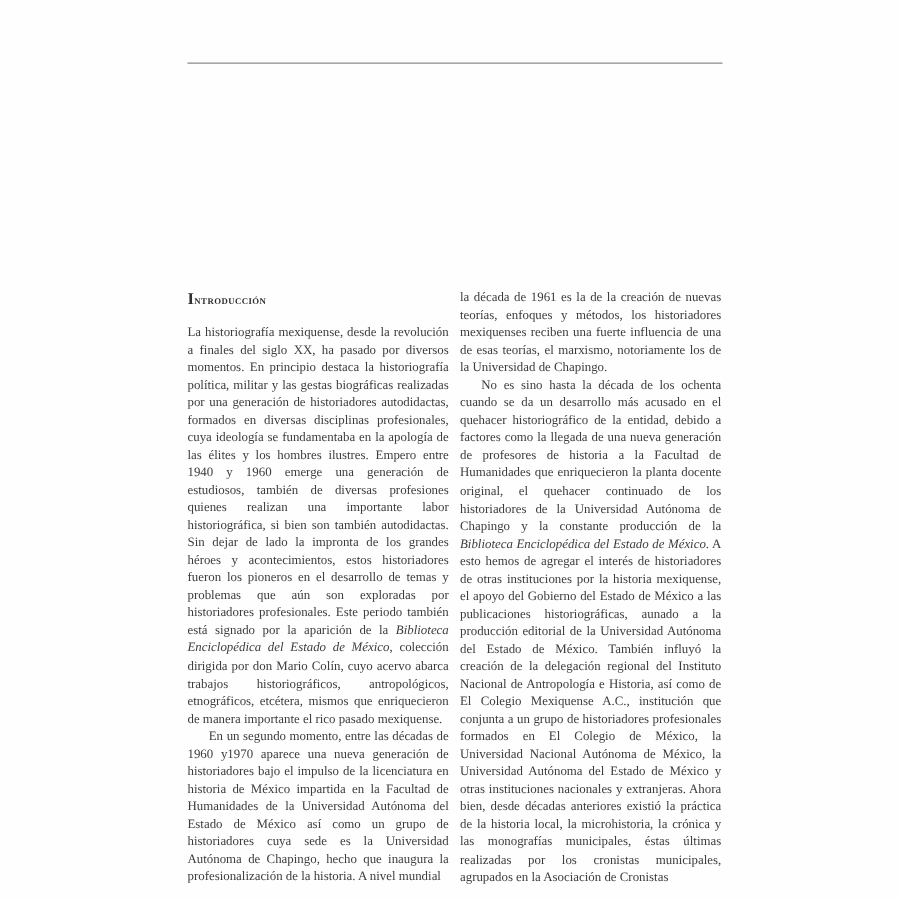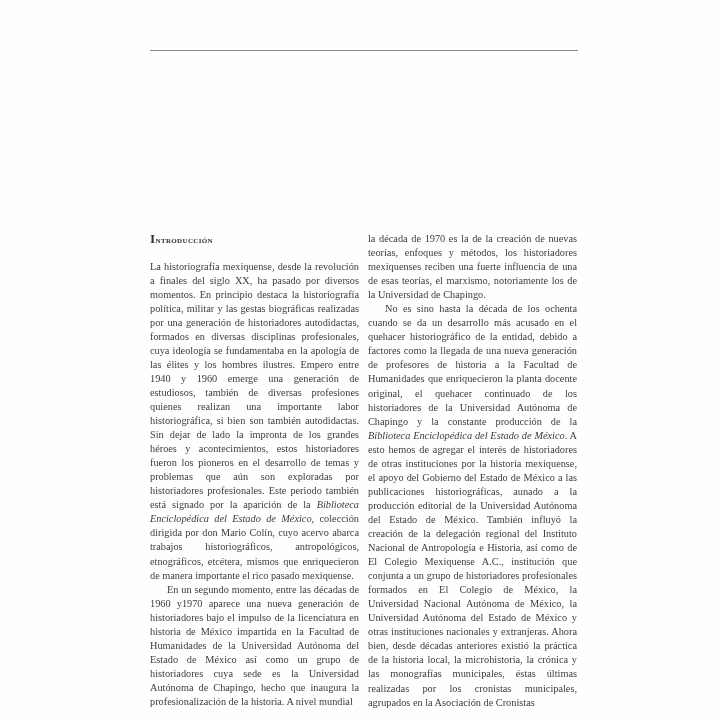--- a/index.html
+++ b/index.html
@@ -100,21 +100,21 @@
 
       <div class="col">
         <h2 class="section-title"><span class="drop">I</span><span>ntroducción</span></h2>
 
         <p class="para noindent"><span>La historiografía mexiquense, desde la revolución a finales del siglo XX, ha pasado por diversos momentos. En principio destaca la historiografía política, militar y las gestas biográficas realizadas por una generación de historiadores autodidactas, formados en diversas disciplinas profesionales, cuya ideología se fundamentaba en la apología de las élites y los hombres ilustres. Empero entre 1940 y 1960 emerge una generación de estudiosos, también de diversas profesiones quienes realizan una importante labor historiográfica, si bien son también autodidactas. Sin dejar de lado la impronta de los grandes héroes y acontecimientos, estos historiadores fueron los pioneros en el desarrollo de temas y problemas que aún son exploradas por historiadores profesionales. Este periodo también está signado por la aparición de la </span><em class="it">Biblioteca Enciclopédica del Estado de México</em><span>, colección dirigida por don Mario Colín, cuyo acervo abarca trabajos historiográficos, antropológicos, etnográficos, etcétera, mismos que enriquecieron de manera importante el rico pasado mexiquense.</span></p>
 
         <p class="para indent">En un segundo momento, entre las décadas de 1960 y1970 aparece una nueva generación de historiadores bajo el impulso de la licenciatura en historia de México impartida en la Facultad de Humanidades de la Universidad Autónoma del Estado de México así como un grupo de historiadores cuya sede es la Universidad Autónoma de Chapingo, hecho que inaugura la profesionalización de la historia. A nivel mundial</p>
       </div>
 
       <div class="col">
-        <p class="para noindent">la década de 1970 es la de la creación de nuevas teorías, enfoques y métodos, los historiadores mexiquenses reciben una fuerte influencia de una de esas teorías, el marxismo, notoriamente los de la Universidad de Chapingo.</p>
+        <p class="para noindent">la década de 1961 es la de la creación de nuevas teorías, enfoques y métodos, los historiadores mexiquenses reciben una fuerte influencia de una de esas teorías, el marxismo, notoriamente los de la Universidad de Chapingo.</p>
 
         <p class="para indent"><span>No es sino hasta la década de los ochenta cuando se da un desarrollo más acusado en el quehacer historiográfico de la entidad, debido a factores como la llegada de una nueva generación de profesores de historia a la Facultad de Humanidades que enriquecieron la planta docente original, el quehacer continuado de los historiadores de la Universidad Autónoma de Chapingo y la constante producción de la </span><em class="it">Biblioteca Enciclopédica del Estado de México</em><span>. A esto hemos de agregar el interés de historiadores de otras instituciones por la historia mexiquense, el apoyo del Gobierno del Estado de México a las publicaciones historiográficas, aunado a la producción editorial de la Universidad Autónoma del Estado de México. También influyó la creación de la delegación regional del Instituto Nacional de Antropología e Historia, así como de El Colegio Mexiquense A.C., institución que conjunta a un grupo de historiadores profesionales formados en El Colegio de México, la Universidad Nacional Autónoma de México, la Universidad Autónoma del Estado de México y otras instituciones nacionales y extranjeras. Ahora bien, desde décadas anteriores existió la práctica de la historia local, la microhistoria, la crónica y las monografías municipales, éstas últimas realizadas por los cronistas municipales, agrupados en la Asociación de Cronistas</span></p>
       </div>
 
     </div>
   </div>
 
 </div>
 
 </body></html>

